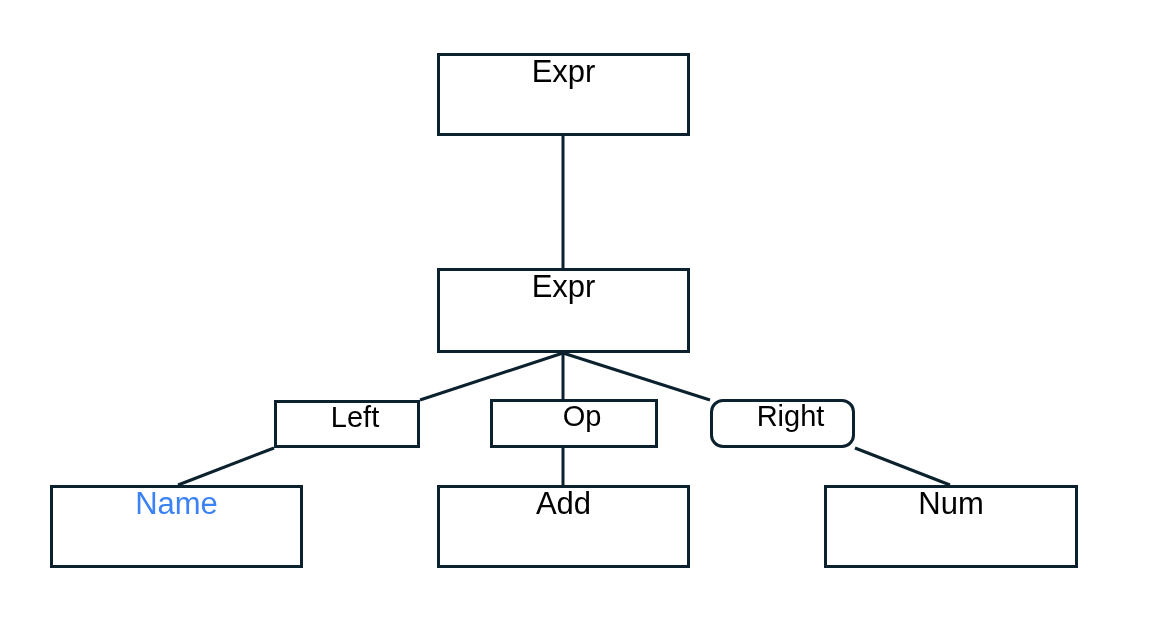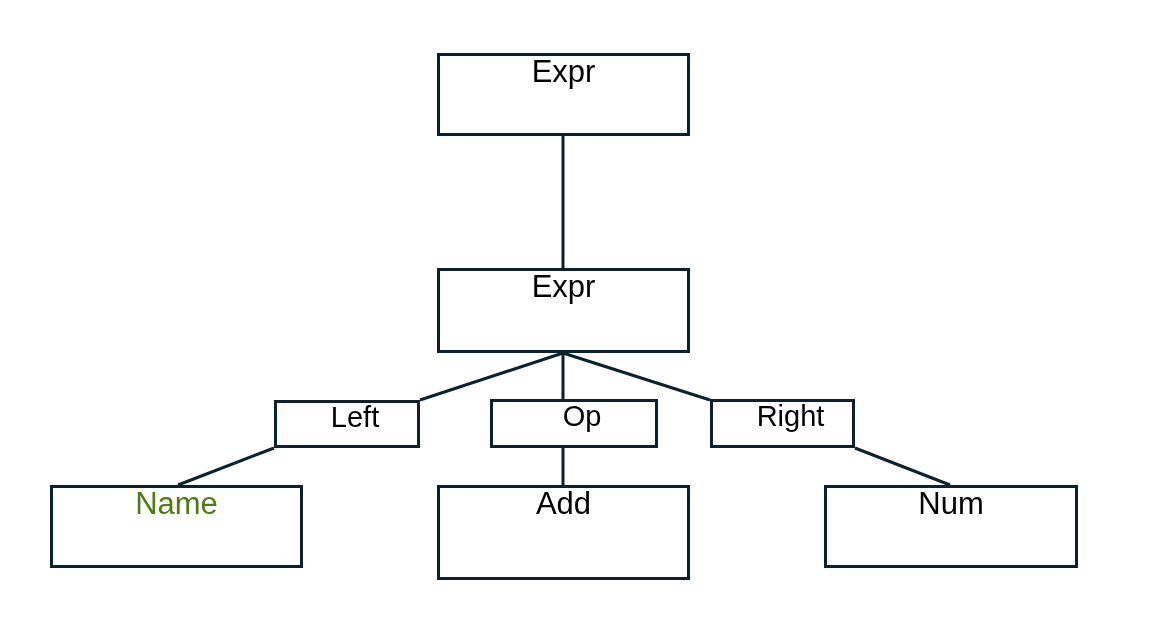--- a/index.html
+++ b/index.html
@@ -69,26 +69,26 @@
       </div>
       <div class="node big" style="left: 437px; top: 268px; width: 253px; height: 85px; border-color: rgb(11, 34, 46); background: rgb(255, 255, 255);">
         <span class="node-label" style="color: rgb(0, 0, 0);">Expr</span>
       </div>
       <div class="node small" style="left: 274px; top: 400px; width: 146px; height: 48px; border-color: rgb(11, 34, 46); background: rgb(255, 255, 255);">
         <span class="node-label" style="color: rgb(0, 0, 0);">Left</span>
       </div>
       <div class="node small" style="left: 490px; top: 399px; width: 168px; height: 49px; border-color: rgb(11, 34, 46); background: rgb(255, 255, 255);">
         <span class="node-label" style="color: rgb(0, 0, 0);">Op</span>
       </div>
-      <div class="node small" style="left: 710px; top: 399px; width: 145px; height: 49px; border-color: rgb(11, 34, 46); background: rgb(255, 255, 255);">
+      <div class="node small" style="left: 710px; top: 399px; width: 145px; height: 49px; border-color: rgb(11, 34, 46); background: rgb(255, 255, 255); border-radius: 13px;">
         <span class="node-label" style="color: rgb(0, 0, 0);">Right</span>
       </div>
       <div class="node big" style="left: 50px; top: 485px; width: 253px; height: 83px; border-color: rgb(11, 34, 46); background: rgb(255, 255, 255);">
-        <span class="node-label" style="color: #4d7c0f;">Name</span>
+        <span class="node-label" style="color: #3b82f6;">Name</span>
       </div>
-      <div class="node big" style="left: 437px; top: 485px; width: 253px; height: 95px; border-color: rgb(11, 34, 46); background: rgb(255, 255, 255);">
+      <div class="node big" style="left: 437px; top: 485px; width: 253px; height: 83px; border-color: rgb(11, 34, 46); background: rgb(255, 255, 255);">
         <span class="node-label" style="color: rgb(0, 0, 0);">Add</span>
       </div>
       <div class="node big" style="left: 824px; top: 485px; width: 254px; height: 83px; border-color: rgb(11, 34, 46); background: rgb(255, 255, 255);">
         <span class="node-label" style="color: rgb(0, 0, 0);">Num</span>
       </div>
     </div>
 </div>
 
 </body></html>

